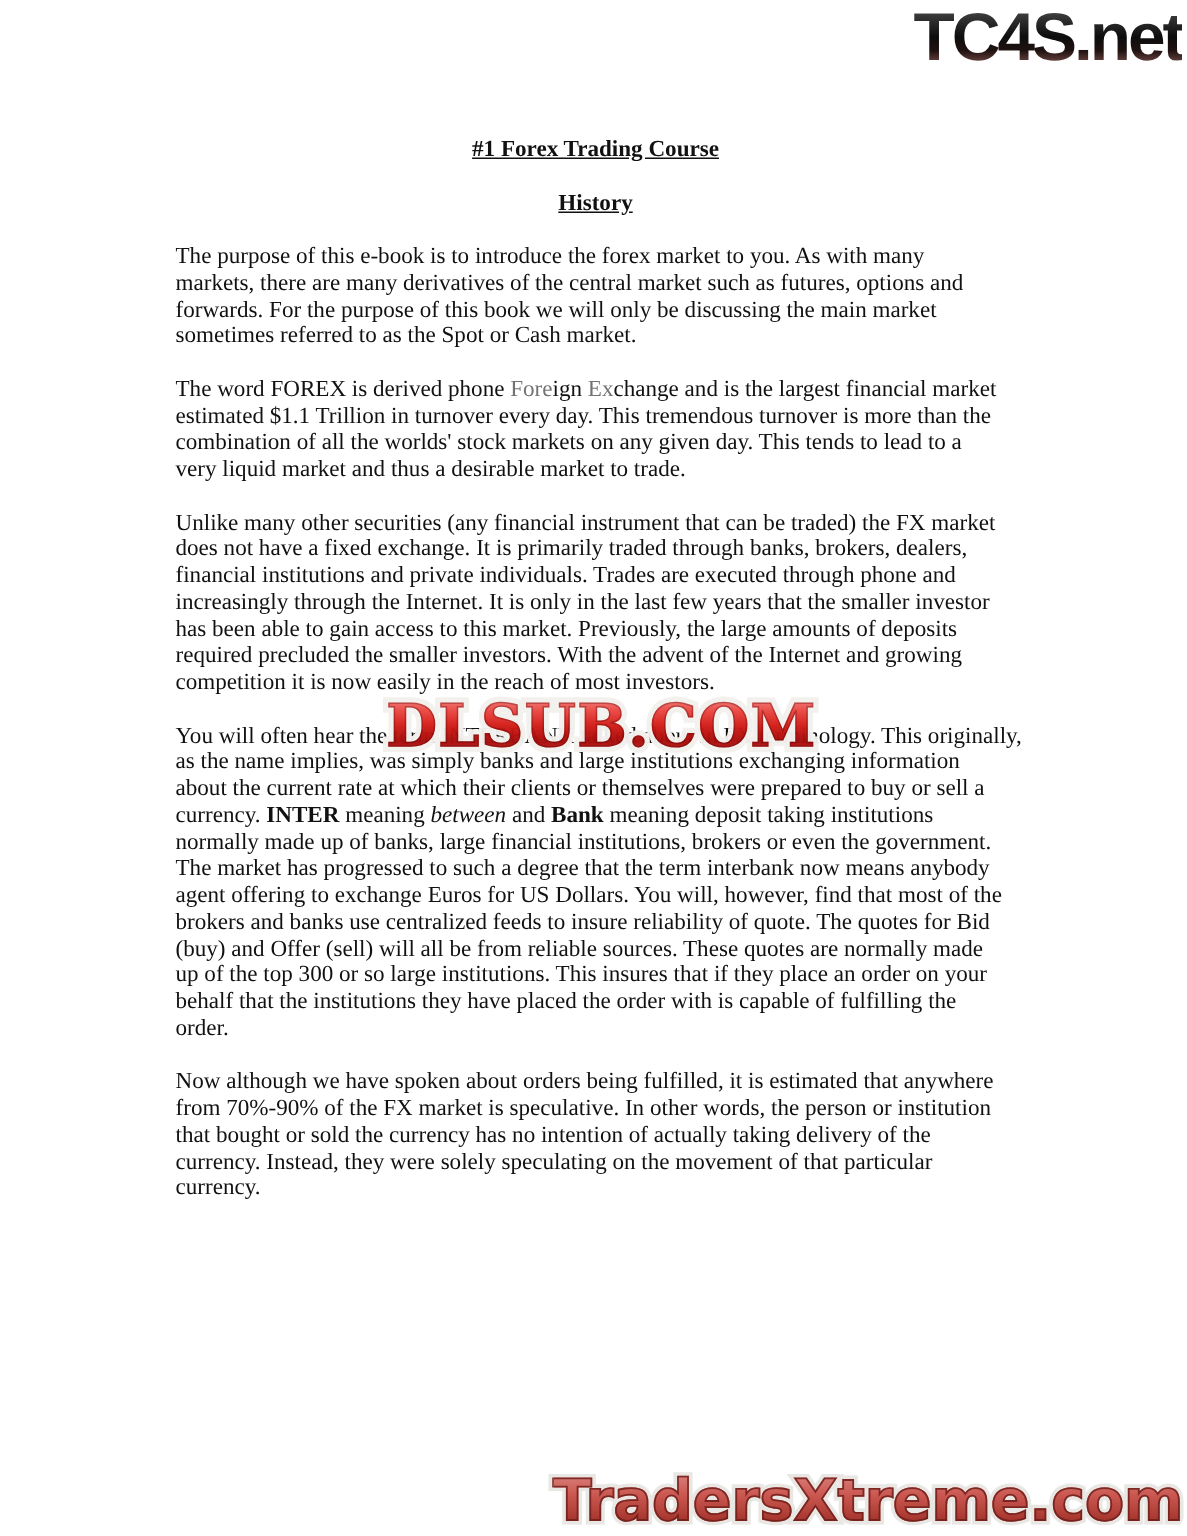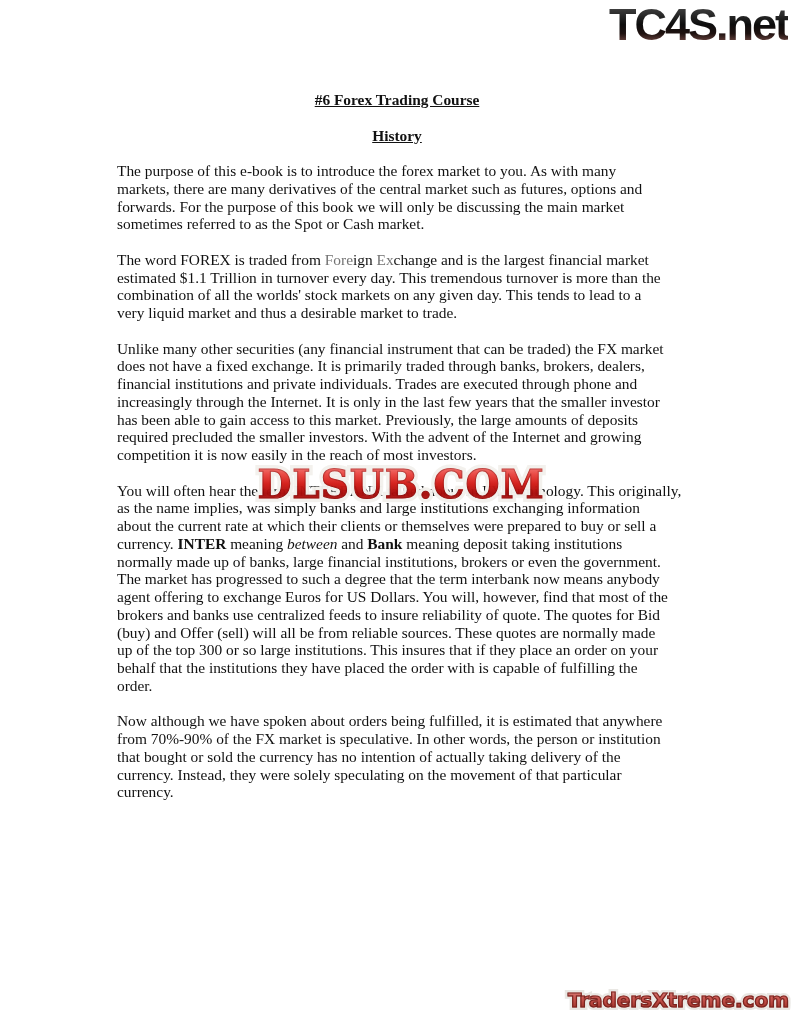--- a/index.html
+++ b/index.html
@@ -77,21 +77,21 @@
     -webkit-text-stroke: 1px rgba(90,0,0,0.35);
   }
 
   
   .footer-logo {
     position: absolute;
     right: 2px;
     bottom: 5px;
     font-family: "DejaVu Sans", sans-serif;
     font-weight: bold;
-    font-size: 20px;
+    font-size: 38px;
     line-height: 38px;
   }
   .fl-stroke {
     position: absolute; left: 0; top: 0;
     -webkit-text-stroke: 6px #e9e7e3;
     color: #e9e7e3;
     text-shadow: 0 0 3px rgba(150,150,150,0.55);
   }
   .fl-fill {
     position: relative;
@@ -105,31 +105,31 @@
 </head>
 <body>
 
 <div class="page">
 
   <div class="tc4s">
     <span class="tc4s-text">TC4S.net</span>
   </div>
 
   <div class="content">
-    <div class="doc-title">#6 Forex Trading Course</div>
+    <div class="doc-title">#1 Forex Trading Course</div>
     <div class="doc-subtitle">History</div>
     <div id="paragraphs">
         <div class="para">
           <div class="line"><span>The purpose of this e-book is to introduce the forex market to you. As with many</span></div>
           <div class="line"><span>markets, there are many derivatives of the central market such as futures, options and</span></div>
           <div class="line"><span>forwards. For the purpose of this book we will only be discussing the main market</span></div>
           <div class="line"><span>sometimes referred to as the Spot or Cash market.</span></div>
         </div>
         <div class="para">
-          <div class="line"><span>The word FOREX is traded from </span><span class="seg-blue">Fore</span><span>ign </span><span class="seg-blue">Ex</span><span>change and is the largest financial market</span></div>
+          <div class="line"><span>The word FOREX is derived phone </span><span class="seg-blue">Fore</span><span>ign </span><span class="seg-blue">Ex</span><span>change and is the largest financial market</span></div>
           <div class="line"><span>estimated $1.1 Trillion in turnover every day. This tremendous turnover is more than the</span></div>
           <div class="line"><span>combination of all the worlds' stock markets on any given day. This tends to lead to a</span></div>
           <div class="line"><span>very liquid market and thus a desirable market to trade.</span></div>
         </div>
         <div class="para">
           <div class="line"><span>Unlike many other securities (any financial instrument that can be traded) the FX market</span></div>
           <div class="line"><span>does not have a fixed exchange. It is primarily traded through banks, brokers, dealers,</span></div>
           <div class="line"><span>financial institutions and private individuals. Trades are executed through phone and</span></div>
           <div class="line"><span>increasingly through the Internet. It is only in the last few years that the smaller investor</span></div>
           <div class="line"><span>has been able to gain access to this market. Previously, the large amounts of deposits</span></div>

